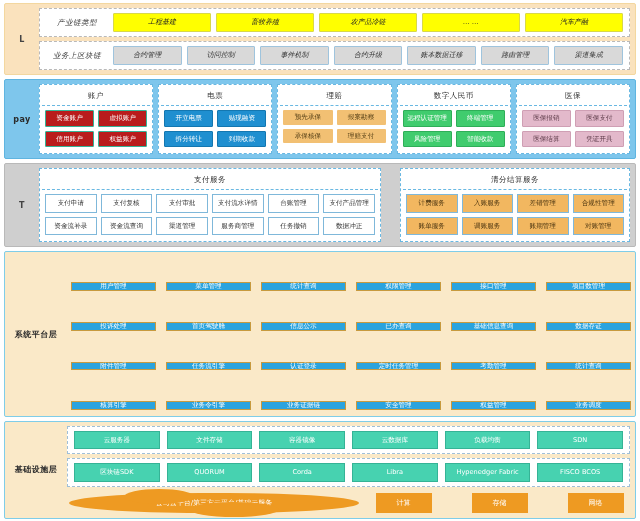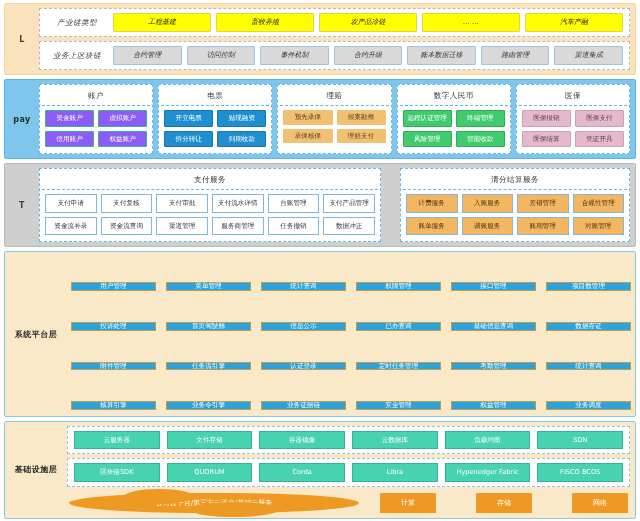--- a/index.html
+++ b/index.html
@@ -42,21 +42,21 @@
   .band-pay .band-label { color: #2b2b2b; font-family: "DejaVu Sans", sans-serif; }
   .group-row { display: flex; gap: 5px; flex: 1; }
   .group {
     flex: 1; background: #ffffff; border: 1px dashed #69b8e2;
     display: flex; flex-direction: column; padding: 2px;
   }
   .group-head { text-align: center; font-size: 7.5px; padding: 4px 0 4px; color: #333; letter-spacing: .5px; }
   .group-sep { border-top: 1px dashed #69b8e2; }
   .cell-grid { display: grid; grid-template-columns: 1fr 1fr; gap: 4px; padding: 4px 3px; }
   .cell { text-align: center; padding: 4px 0; font-size: 6.6px; line-height: 1; border-radius: 1px; white-space: nowrap; }
-  .c-teal   { background: #8b5cf6; border: 1px solid #35b396; color: #fff; }
+  .c-teal   { background: #b91c1c; border: 1px solid #35b396; color: #fff; }
   .c-blue   { background: #1f8fd0; border: 1px solid #1477b0; color: #fff; }
   .c-orange { background: #f2c073; border: 1px solid #dba martial; border-color: #dba64e; color: #5a4318; }
   .c-pink   { background: #e3b9cb; border: 1px solid #cf9fb4; color: #5c3a48; }
   .c-green  { background: #40cc6e; border: 1px solid #2fae58; color: #fff; }
 
   
   .band-T { background: #cfcfcf; border-color: #b9b9b9; }
   .t-row { display: flex; gap: 19px; flex: 1; }
   .t-group { background: #ffffff; border: 1px dashed #69b8e2; display: flex; flex-direction: column; padding: 2px; }
   .t-pay { flex: 6; }
@@ -90,21 +90,21 @@
     flex: 0 0 290px; position: relative; height: 20px;
     background: #ee9a22; border-radius: 50%/55%;
     display: flex; align-items: center; justify-content: center;
     font-size: 7px; color: #ffffff;
   }
   .cloud::before, .cloud::after {
     content: ""; position: absolute; background: #ee9a22; border-radius: 50%;
   }
   .cloud::before { width: 70px; height: 15px; top: -4px; left: 55px; }
   .cloud::after  { width: 90px; height: 15px; bottom: -4px; left: 120px; }
-  .infra-btns { flex: 1; display: flex; gap: 40px; justify-content: flex-end; }
+  .infra-btns { flex: 1; display: flex; gap: 40px; justify-content: center; }
   .infra-btn { flex: 0 0 56px; text-align: center; padding: 5px 0; font-size: 7px; background: #ee9a22; color: #ffffff; }
 </style>
 </head>
 <body>
 
 <div class="page">
 
   <div class="band band-L">
     <div class="band-label">L</div>
     <div class="band-body">

